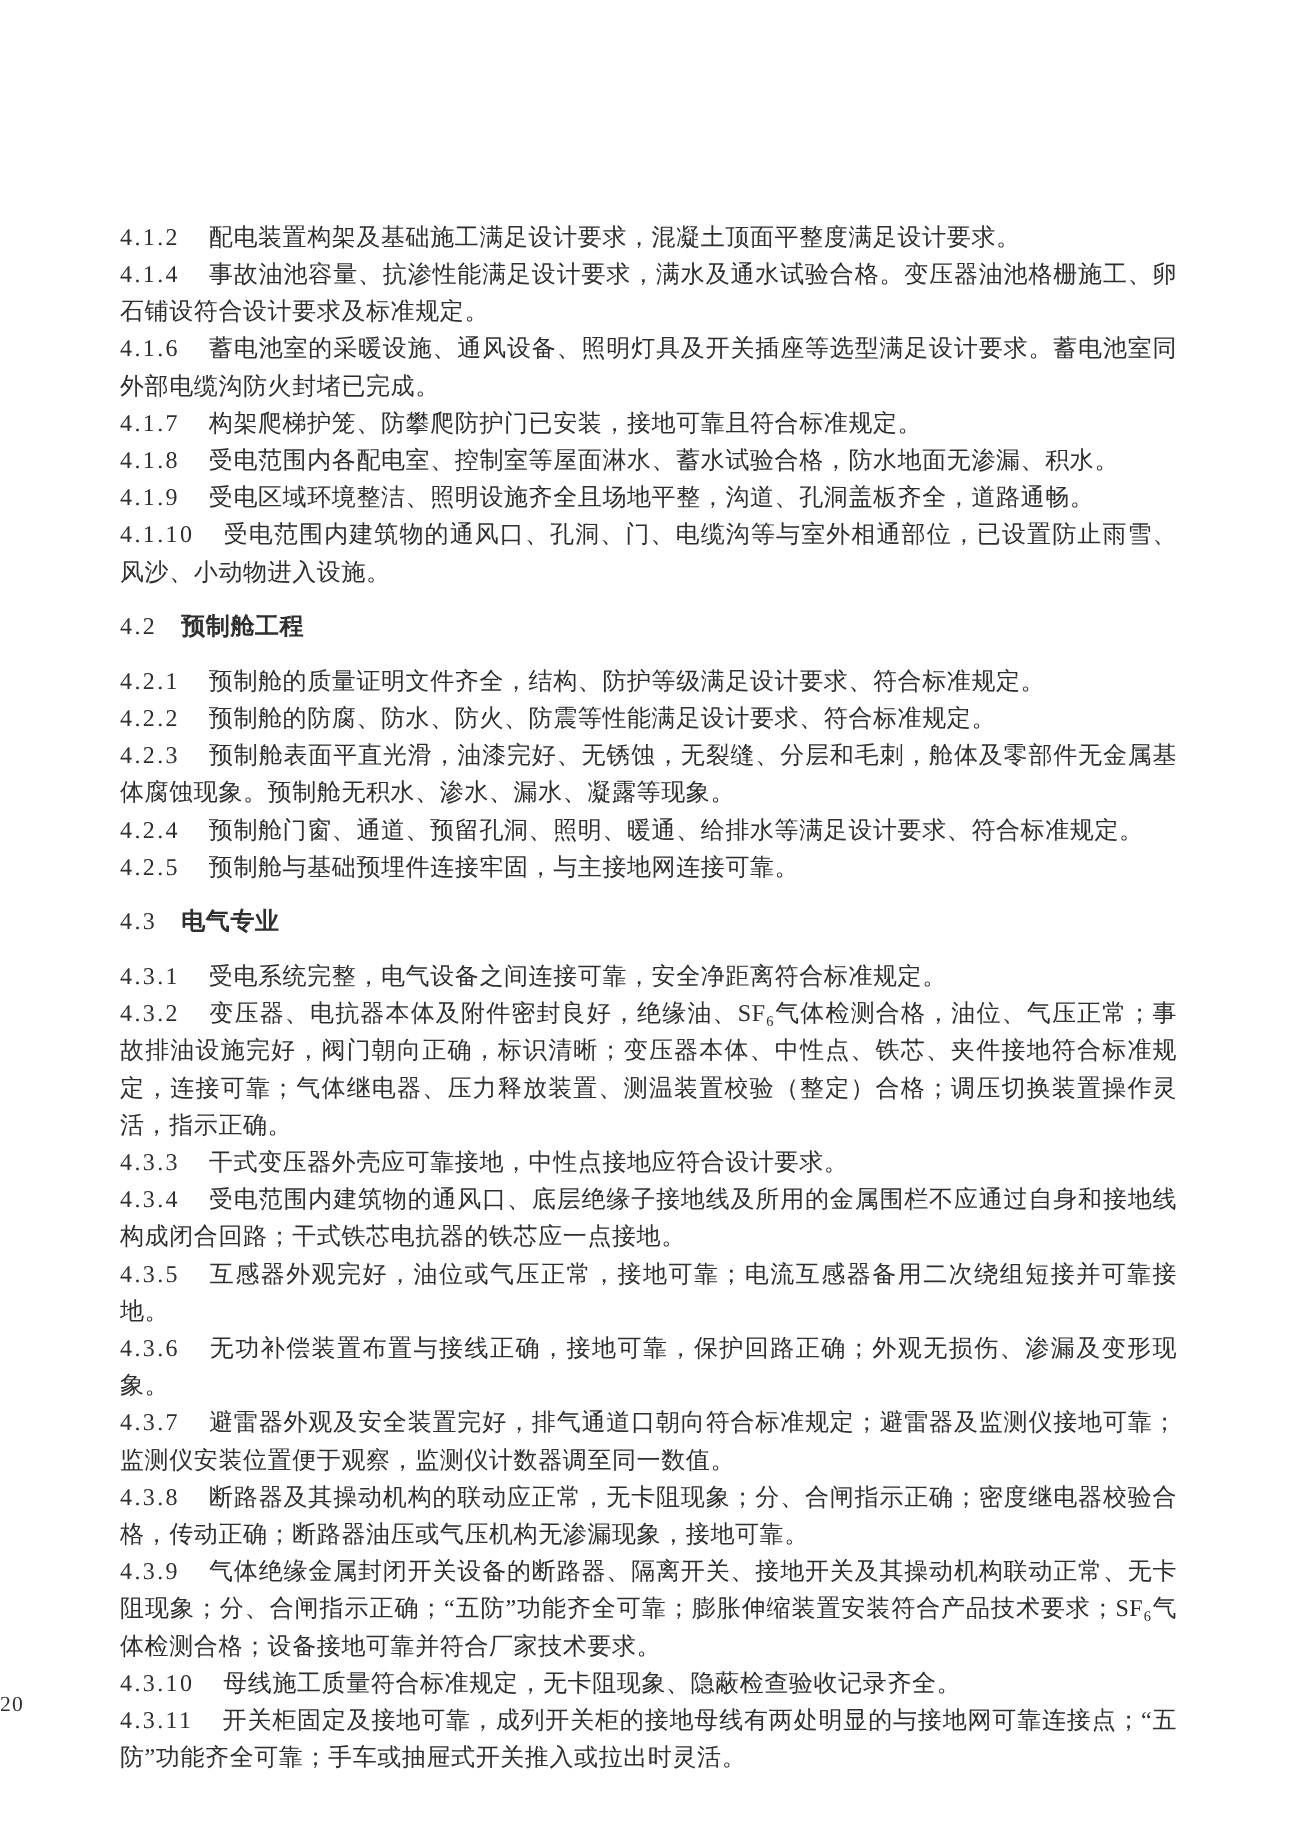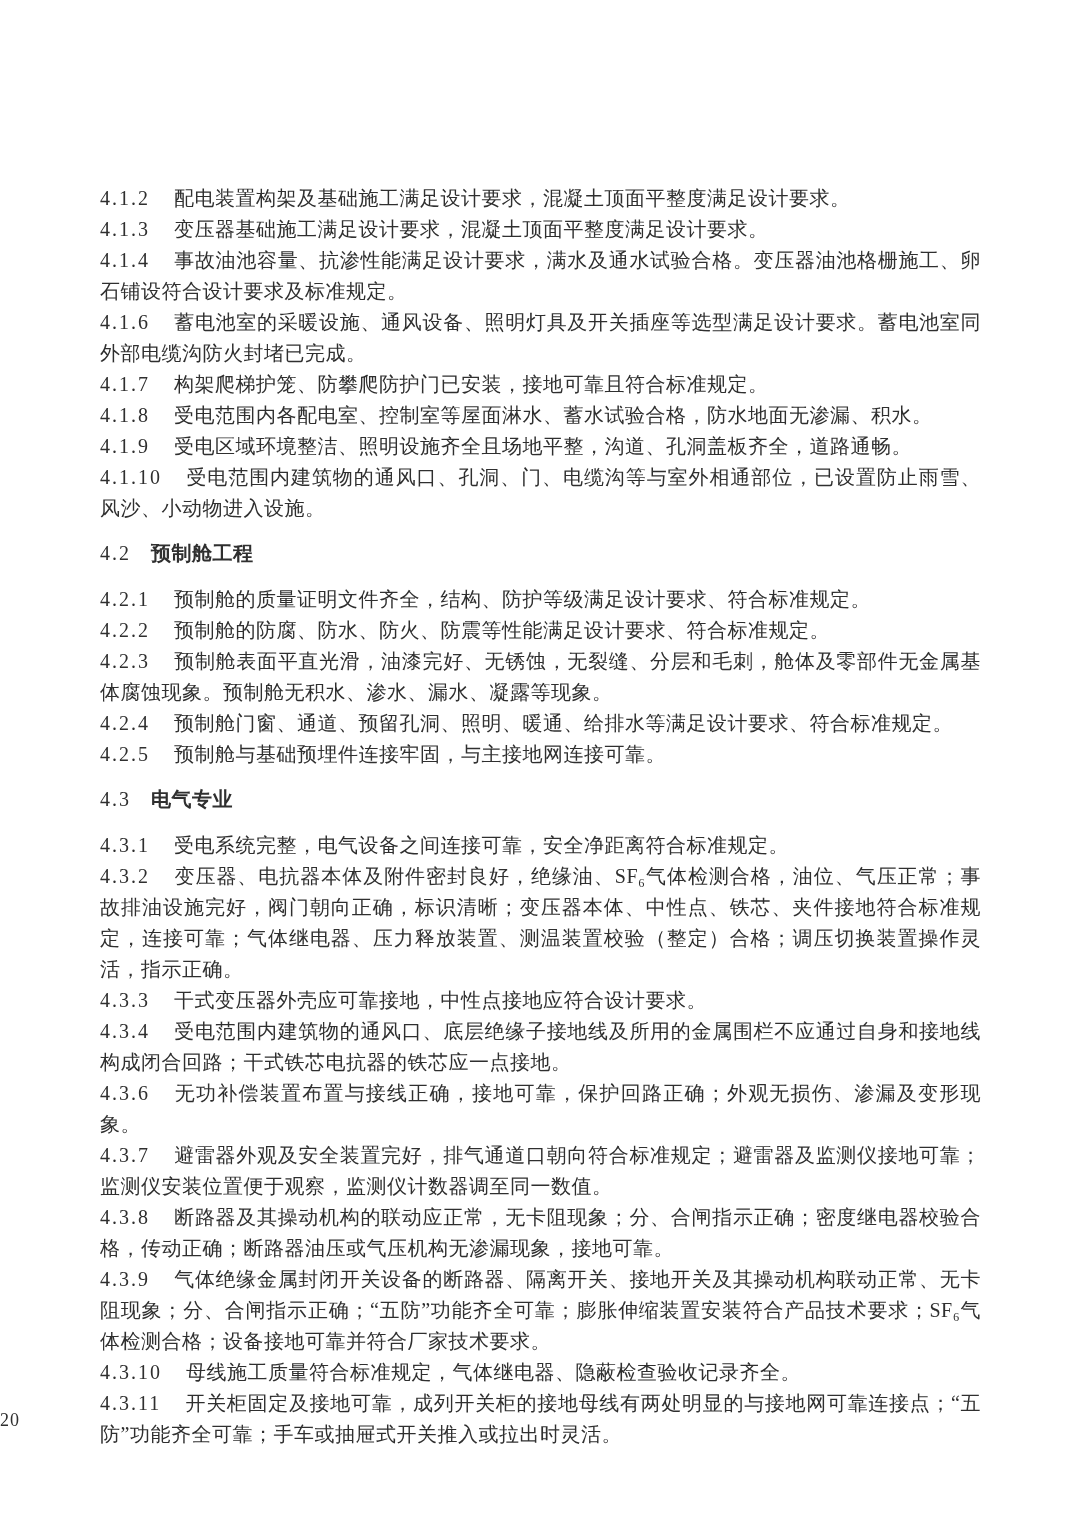--- a/index.html
+++ b/index.html
@@ -54,23 +54,20 @@
 </style>
 </head>
 <body>
 
 <div class="page">
   <div class="doc-body">
   <p class="para">
     <span class="num">4.1.2</span><span class="txt">配电装置构架及基础施工满足设计要求，混凝土顶面平整度满足设计要求。</span>
   </p>
 
-  <p class="para">
-    <span class="num">4.1.3</span><span class="txt">变压器基础施工满足设计要求，混凝土顶面平整度满足设计要求。</span>
-  </p>
 
   <p class="para">
     <span class="num">4.1.4</span><span class="txt">事故油池容量、抗渗性能满足设计要求，满水及通水试验合格。变压器油池格栅施工、卵石铺设符合设计要求及标准规定。</span>
   </p>
 
 
   <p class="para">
     <span class="num">4.1.6</span><span class="txt">蓄电池室的采暖设施、通风设备、照明灯具及开关插座等选型满足设计要求。蓄电池室同外部电缆沟防火封堵已完成。</span>
   </p>
 
@@ -127,39 +124,42 @@
   </p>
 
   <p class="para">
     <span class="num">4.3.3</span><span class="txt">干式变压器外壳应可靠接地，中性点接地应符合设计要求。</span>
   </p>
 
   <p class="para">
     <span class="num">4.3.4</span><span class="txt">受电范围内建筑物的通风口、底层绝缘子接地线及所用的金属围栏不应通过自身和接地线构成闭合回路；干式铁芯电抗器的铁芯应一点接地。</span>
   </p>
 
+  <p class="para">
+    <span class="num">4.3.5</span><span class="txt">互感器外观完好，油位或气压正常，接地可靠；电流互感器备用二次绕组短接并可靠接地。</span>
+  </p>
 
   <p class="para">
     <span class="num">4.3.6</span><span class="txt">无功补偿装置布置与接线正确，接地可靠，保护回路正确；外观无损伤、渗漏及变形现象。</span>
   </p>
 
   <p class="para">
     <span class="num">4.3.7</span><span class="txt">避雷器外观及安全装置完好，排气通道口朝向符合标准规定；避雷器及监测仪接地可靠；监测仪安装位置便于观察，监测仪计数器调至同一数值。</span>
   </p>
 
   <p class="para">
     <span class="num">4.3.8</span><span class="txt">断路器及其操动机构的联动应正常，无卡阻现象；分、合闸指示正确；密度继电器校验合格，传动正确；断路器油压或气压机构无渗漏现象，接地可靠。</span>
   </p>
 
   <p class="para">
     <span class="num">4.3.9</span><span class="txt">气体绝缘金属封闭开关设备的断路器、隔离开关、接地开关及其操动机构联动正常、无卡阻现象；分、合闸指示正确；“五防”功能齐全可靠；膨胀伸缩装置安装符合产品技术要求；SF₆气体检测合格；设备接地可靠并符合厂家技术要求。</span>
   </p>
 
   <p class="para">
-    <span class="num">4.3.10</span><span class="txt">母线施工质量符合标准规定，气体继电器、隐蔽检查验收记录齐全。</span>
+    <span class="num">4.3.10</span><span class="txt">母线施工质量符合标准规定，无卡阻现象、隐蔽检查验收记录齐全。</span>
   </p>
 
   <p class="para">
     <span class="num">4.3.11</span><span class="txt">开关柜固定及接地可靠，成列开关柜的接地母线有两处明显的与接地网可靠连接点；“五防”功能齐全可靠；手车或抽屉式开关推入或拉出时灵活。</span>
   </p>
 
 </div>
   <div class="page-number">20</div>
 </div>
 

